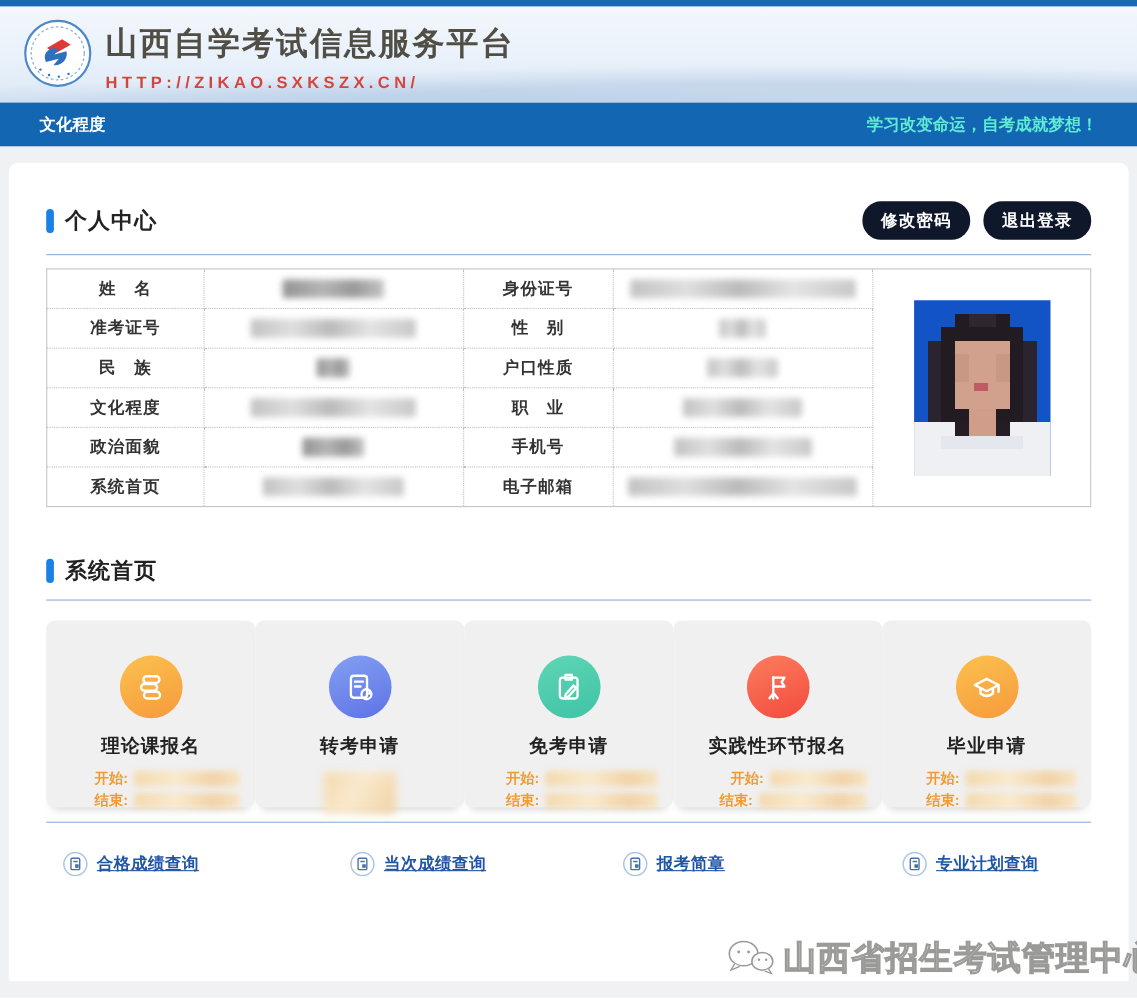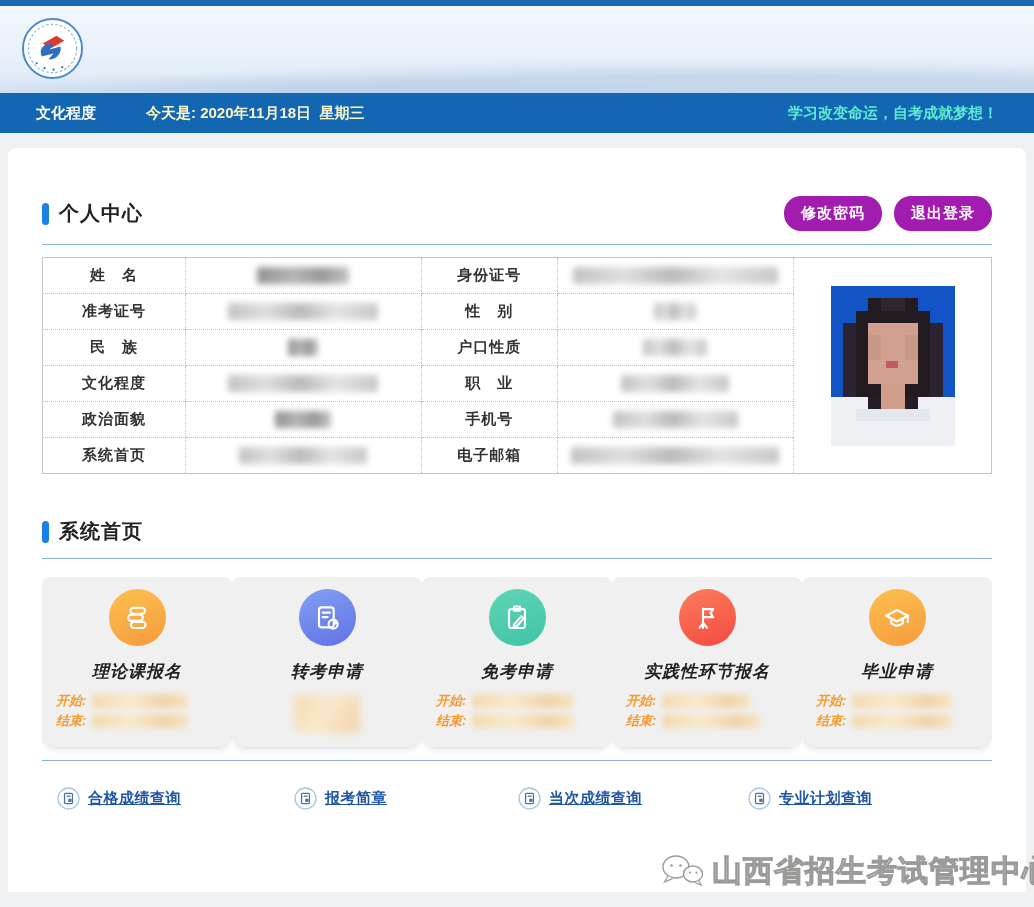--- a/index.html
+++ b/index.html
@@ -30,26 +30,26 @@
   }
   .nav-home { color:#ffffff; cursor:pointer; }
   .nav-date { color:#fbf3c8; margin-left:50px; white-space:pre; }
   .nav-slogan { color:#5eead4; margin-left:auto;font-family:Liberation Mono, monospace; }
   
   .content-card {
     margin:15px 8px 0; background:#fff; border-radius:8px 8px 0 0;
     padding:0 34px 30px; min-height:744px; position:relative;
   }
   .section-head { display:flex; align-items:center; }
-  .sec-pc { padding-top:48px; }
+  .sec-pc { padding-top:35px; }
   .accent-bar { width:7px; height:22px; border-radius:4px; background:#1b80e4; margin-right:10px; }
   .section-title { font-size:20px; font-weight:bold; color:#222; letter-spacing:1px; }
   .head-buttons { margin-left:auto; display:flex; gap:12px; }
   .pill-btn {
-    background:#a21caf; color:#fff; font-size:15px; font-weight:bold;
+    background:#0f172a; color:#fff; font-size:15px; font-weight:bold;
     border:none; border-radius:17px; padding:8px 17px; cursor:pointer;
     font-family:inherit; letter-spacing:1px;
   }
   .sec-line { border:none; border-top:1px solid #8cb0d8; margin-top:13px; }
   
   .profile-table { width:100%; border-collapse:collapse; margin-top:12px; border:1px solid #c6c6c6; }
   .profile-table td { border:1px dotted #bfbfbf; height:36px; }
   .lbl { width:145px; text-align:center; font-size:15px; font-weight:bold; color:#333; letter-spacing:1px; }
   .lbl2 { width:138px; }
   .val { width:237px; }
@@ -59,49 +59,49 @@
     background:linear-gradient(90deg,#9a9a9a,#cacaca 25%,#8d8d8d 48%,#d2d2d2 72%,#a3a3a3);
     filter:blur(3px); opacity:.6;
   }
   .blurval.dark { background:linear-gradient(90deg,#6f6f6f,#9c9c9c 40%,#777 70%,#b0b0b0); opacity:.75; }
   .photo { width:124px; height:160px; display:block; margin:0 auto; }
   
   .cards { display:flex; justify-content:space-between; margin-top:18px; }
   .qcard {
     width:190px; height:170px; background:#f0f0f1; border-radius:8px;
     box-shadow:0 7px 9px -7px rgba(0,0,0,.22);
-    padding:12px 14px 0; text-align:center; cursor:pointer;font-style:italic;
+    padding:32px 14px 0; text-align:center; cursor:pointer;
   }
   .icon-circle {
     width:57px; height:57px; border-radius:50%; margin:0 auto;
     display:flex; align-items:center; justify-content:center;
   }
   .ic-orange { background:linear-gradient(160deg,#fcc14e,#f69a3c); }
   .ic-blue   { background:linear-gradient(160deg,#82a0f2,#5f72e6); }
   .ic-green  { background:linear-gradient(160deg,#5fd6b4,#3fc3a6); }
   .ic-red    { background:linear-gradient(160deg,#fb7d5e,#f44a3e); }
   .qcard-name { font-size:17px; font-weight:bold; color:#222; margin-top:14px; letter-spacing:1px; }
   .qcard-dates { margin-top:8px; text-align:left; }
-  .date-row { display:flex; align-items:center; height:20px; }
+  .date-row { display:flex; align-items:center; height:20px;justify-content:flex-end; }
   .date-lab { font-size:13px; color:#f49a2e; font-weight:bold; flex:0 0 36px; }
   .blurdate {
     height:14px; border-radius:2px;
     background:linear-gradient(90deg,#f4d7a6,#fae9c9 40%,#f1cf9e 75%,#f8e3bd);
     filter:blur(3px); opacity:.9;
   }
   .blurblock {
     width:66px; height:38px; margin:12px auto 0; border-radius:3px;
     background:linear-gradient(120deg,#f4d7a6,#fae9c9 45%,#f1cf9e);
     filter:blur(4px); opacity:.9;
   }
   
   .sec-gap { padding-top:44px; }
   .links-grid {
     display:grid; grid-template-columns:237px 224px 230px 1fr;
-    row-gap:29px; margin-top:26px; padding-left:15px;
+    row-gap:29px; margin-top:26px; padding-left:15px;gap:24px;
   }
   .qlink { display:flex; align-items:center; gap:8px; cursor:pointer; }
   .qlink a { font-size:15px; font-weight:bold; color:#2055a4; text-decoration:underline; letter-spacing:.5px; }
   .qlink svg { flex:0 0 23px; }
   
   .watermark {
     position:absolute; left:660px; top:851px; z-index:5;
     display:flex; align-items:center; gap:6px; pointer-events:none;
   }
   .watermark-text {
@@ -119,25 +119,28 @@
   <svg class="logo" viewBox="0 0 64 64">
     <circle cx="32" cy="32" r="30" fill="#ffffff" stroke="#4d88c9" stroke-width="2"></circle>
     <circle cx="32" cy="32" r="24.5" fill="none" stroke="#8cb4de" stroke-width="1.2" stroke-dasharray="2.5 2.2"></circle>
     <path d="M22 27 L36 19 L44 24 L30 32 Z" fill="#dd3a34"></path>
     <path d="M20 36 C20 29 27 26 33 28 L29 33 L40 30 C42 36 36 44 28 43 L33 37 L21 40 Z" fill="#2f6fc1"></path>
     <circle cx="16" cy="47" r="1.1" fill="#2f6fc1"></circle>
       <circle cx="24" cy="52" r="1.1" fill="#2f6fc1"></circle>
     <circle cx="33" cy="53.5" r="1.1" fill="#2f6fc1"></circle>
       <circle cx="42" cy="51" r="1.1" fill="#2f6fc1"></circle>
   </svg>
+  <div class="header-text">
+    <div class="site-title">山西自学考试信息服务平台</div>
+    <div class="site-url">HTTP://ZIKAO.SXKSZX.CN/</div>
+  </div>
 </div>
 
 <div class="nav">
   <span class="nav-home">文化程度</span>
-  <span class="nav-date">今天是: 2020年11月18日  星期三</span>
   <span class="nav-slogan">学习改变命运，自考成就梦想！</span>
 </div>
 
 <div class="content-card">
 
   <div class="section-head sec-pc">
     <span class="accent-bar"></span>
     <span class="section-title">个人中心</span>
     <span class="head-buttons">
       <button class="pill-btn">修改密码</button>
@@ -353,30 +356,30 @@
         </svg>
       <a>合格成绩查询</a>
     </div>
     <div class="qlink">
       <svg width="23" height="23" viewBox="0 0 22 22" fill="none">
           <circle cx="11" cy="11" r="10" stroke="#a9c6e8" stroke-width="1.3"></circle>
           <rect x="7.2" y="6" width="7.6" height="9.8" rx="1" stroke="#4a6fa5" stroke-width="1.2"></rect>
           <line x1="9.2" y1="8.8" x2="13" y2="8.8" stroke="#4a6fa5" stroke-width="1.2"></line>
           <rect x="10.8" y="11.2" width="3.1" height="3.1" fill="#4a6fa5"></rect>
         </svg>
-      <a>报考简章</a>
+      <a>当次成绩查询</a>
     </div>
     <div class="qlink">
       <svg width="23" height="23" viewBox="0 0 22 22" fill="none">
           <circle cx="11" cy="11" r="10" stroke="#a9c6e8" stroke-width="1.3"></circle>
           <rect x="7.2" y="6" width="7.6" height="9.8" rx="1" stroke="#4a6fa5" stroke-width="1.2"></rect>
           <line x1="9.2" y1="8.8" x2="13" y2="8.8" stroke="#4a6fa5" stroke-width="1.2"></line>
           <rect x="10.8" y="11.2" width="3.1" height="3.1" fill="#4a6fa5"></rect>
         </svg>
-      <a>当次成绩查询</a>
+      <a>报考简章</a>
     </div>
     <div class="qlink">
       <svg width="23" height="23" viewBox="0 0 22 22" fill="none">
           <circle cx="11" cy="11" r="10" stroke="#a9c6e8" stroke-width="1.3"></circle>
           <rect x="7.2" y="6" width="7.6" height="9.8" rx="1" stroke="#4a6fa5" stroke-width="1.2"></rect>
           <line x1="9.2" y1="8.8" x2="13" y2="8.8" stroke="#4a6fa5" stroke-width="1.2"></line>
           <rect x="10.8" y="11.2" width="3.1" height="3.1" fill="#4a6fa5"></rect>
         </svg>
       <a>专业计划查询</a>
     </div>

